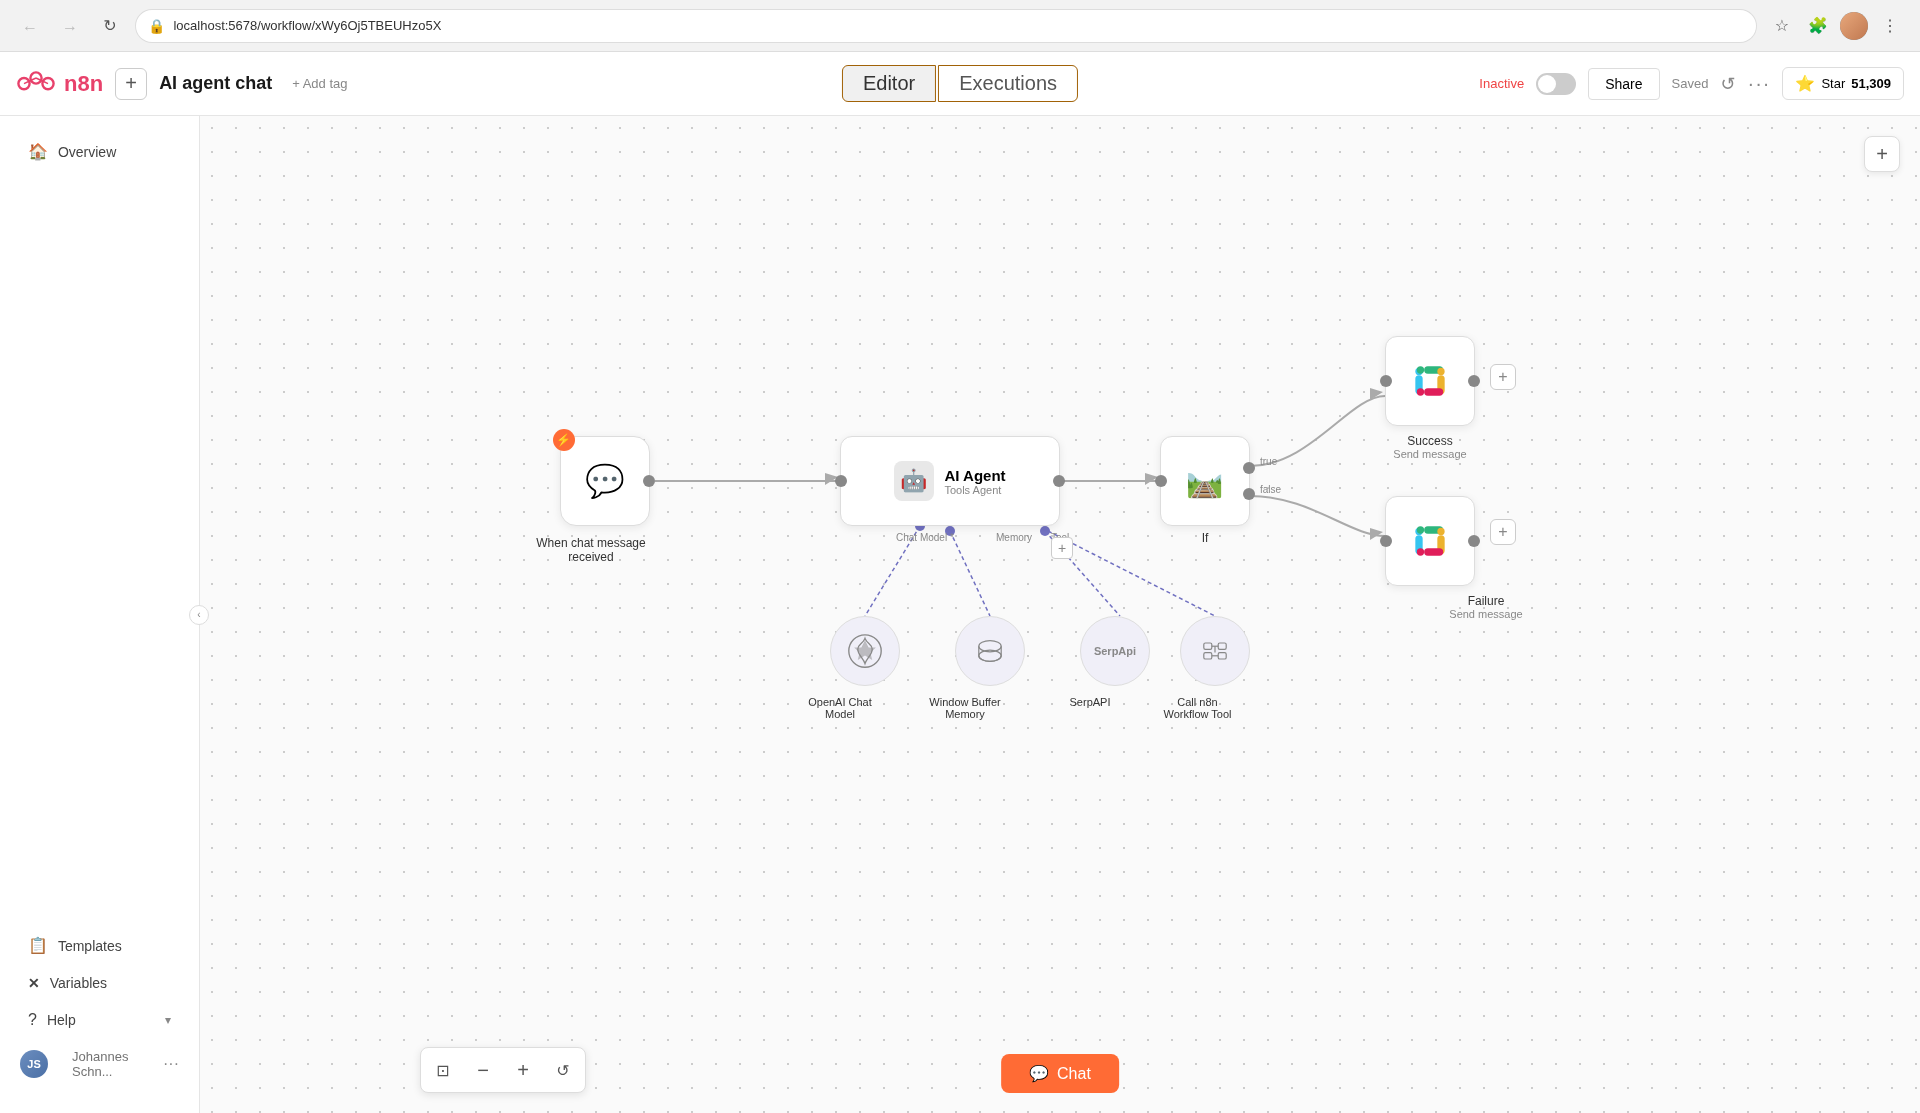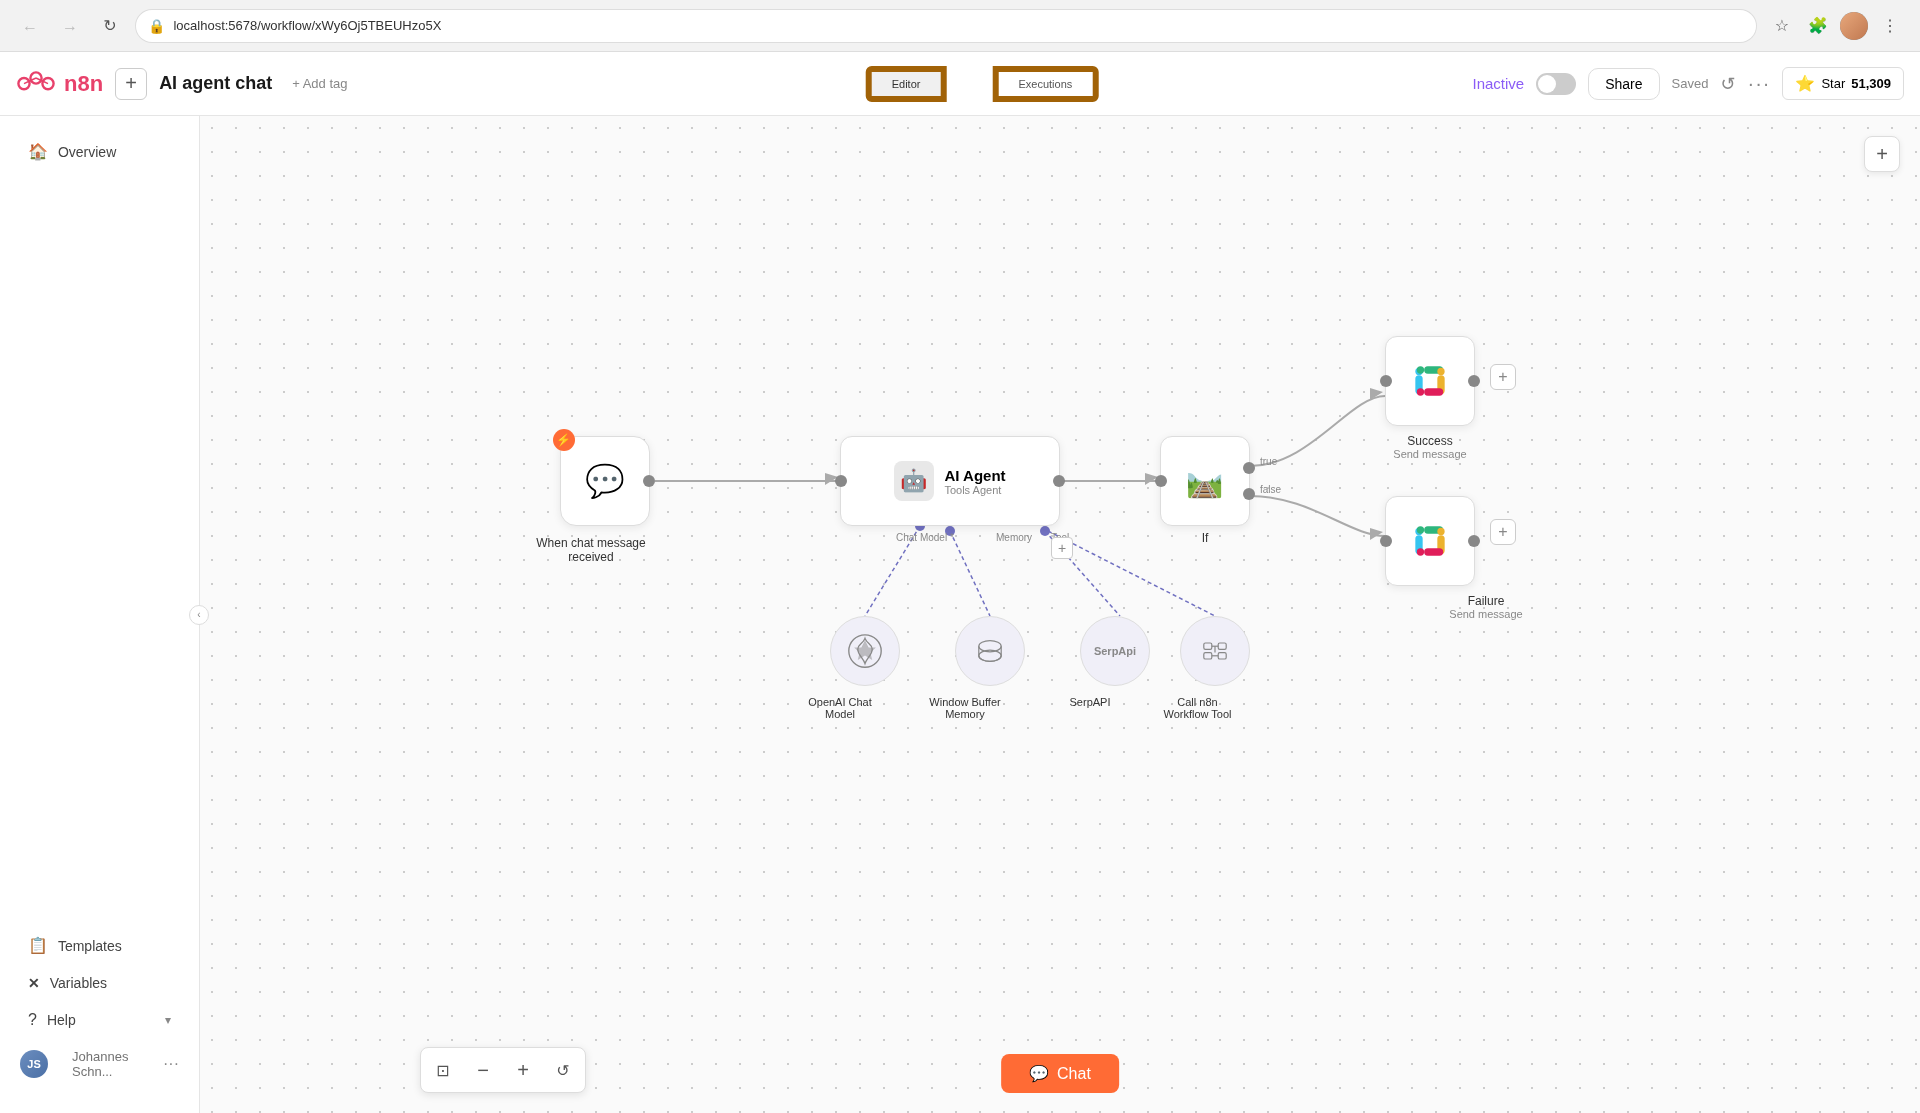--- a/index.html
+++ b/index.html
@@ -68,52 +68,51 @@
     }
     .workflow-name { font-size: 18px; font-weight: 600; color: #1a1a1a; }
     .add-tag-btn {
       background: none; border: none; cursor: pointer;
       color: #888; font-size: 13px; padding: 4px 8px;
     }
     .toolbar-spacer { flex: 1; }
     .toolbar-center { position: absolute; left: 50%; transform: translateX(-50%); display: flex; gap: 2px; }
     .tab-btn {
       padding: 6px 20px;
-      border: 6px solid #a16207;
-      background: white;
-      cursor: pointer;
-      font-size: 11px;
+      border: 1px solid #a16207;
+      background: white;
+      cursor: pointer;
+      font-size: 20px;
       color: #555;
-      margin-left: 44px;
     }
     .tab-btn:first-child { border-radius: 6px 0 0 6px; }
     .tab-btn:last-child { border-radius: 0 6px 6px 0; }
     .tab-btn.active { background: #f0f0f0; color: #333; font-weight: 500; }
     .toolbar-right { display: flex; align-items: center; gap: 12px; }
-    .inactive-label { font-size: 15px; color: #8b5cf6; }
+    .inactive-label { font-size: 13px; color: #ef4444; }
     .toggle-switch {
       width: 40px; height: 22px;
       background: #ccc;
       border-radius: 11px;
       position: relative;
       cursor: pointer;
     }
     .toggle-knob {
       width: 18px; height: 18px;
       background: white;
       border-radius: 50%;
       position: absolute;
       top: 2px; left: 2px;
       transition: left 0.2s;
     }
     .share-btn {
       padding: 7px 16px;
       background: white;
       border: 1px solid #ddd;
-      border-radius: 10px;
+      border-radius: 4px;
       cursor: pointer;
       font-size: 14px;
       font-weight: 500;
     }
     .saved-label { font-size: 13px; color: #888; }
     .history-btn { background: none; border: none; cursor: pointer; font-size: 18px; color: #888; }
     .more-btn { background: none; border: none; cursor: pointer; font-size: 20px; color: #888; letter-spacing: 1px; }
     .star-btn {
       display: flex; align-items: center; gap: 6px;
       padding: 6px 12px;

